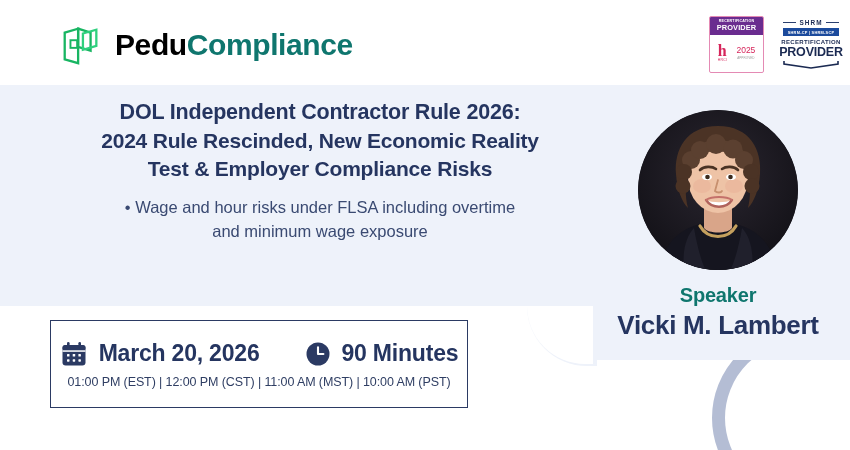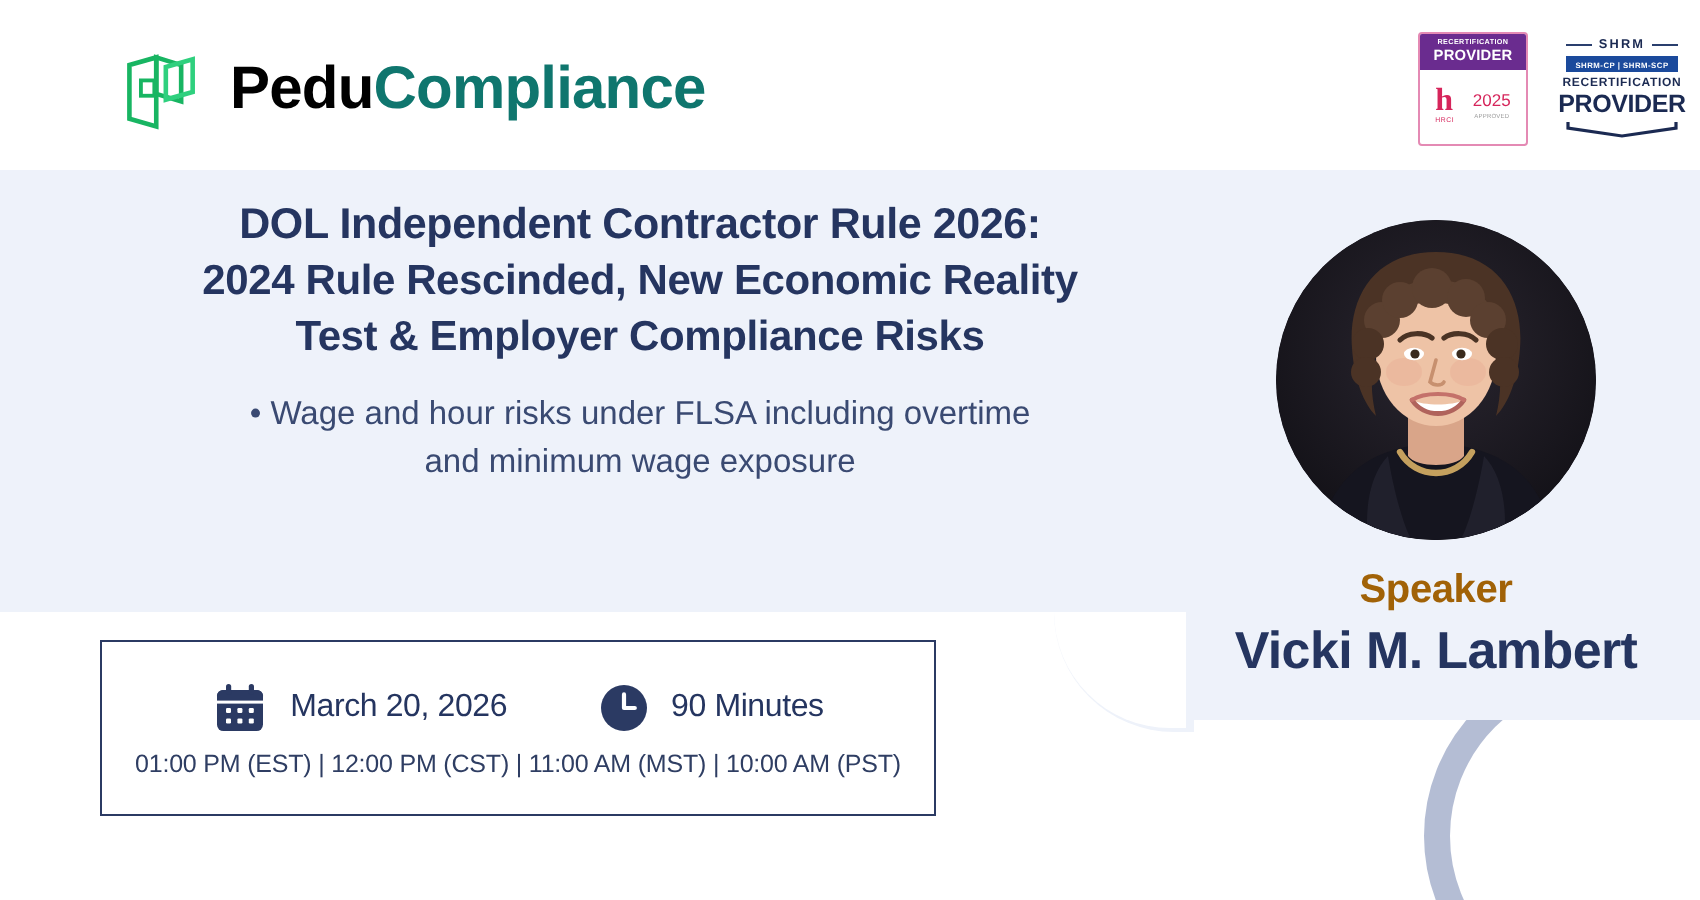--- a/index.html
+++ b/index.html
@@ -177,21 +177,21 @@
     display:flex; flex-direction:column;
     align-items:center; justify-content:center;
     gap:7px;
   }
   .datebox-row {
     display:flex; align-items:center; gap:45px;
   }
   .dt-item { display:flex; align-items:center; gap:11px; }
   .dt-icon { flex:none; display:block; }
   .dt-label {
-    color:#253560; font-size:16px; font-weight:normal; letter-spacing:-.2px;
+    color:#253560; font-size:23px; font-weight:bold; letter-spacing:-.2px;
     white-space:nowrap;
   }
   .tz-line {
     color:#2f3e63; font-size:12.5px; letter-spacing:-.1px; white-space:nowrap;
   }
 
   
   .speaker-block {
     position:absolute;
     left:598px; top:110px;
@@ -202,21 +202,21 @@
   .avatar {
     width:160px; height:160px;
     margin:0 auto;
     border-radius:50%;
     overflow:hidden;
     background:#1b1a22;
     position:relative;
   }
   .speaker-role {
     margin-top:14px;
-    color:#a16207; font-size:20px; font-weight:bold; letter-spacing:-.2px;
+    color:#0f766e; font-size:20px; font-weight:bold; letter-spacing:-.2px;
   }
   .speaker-name {
     margin-top:3px;
     color:#253560; font-size:26px; font-weight:bold; letter-spacing:-.3px;
   }
 </style>
 </head>
 <body>
 
 <div class="banner">

